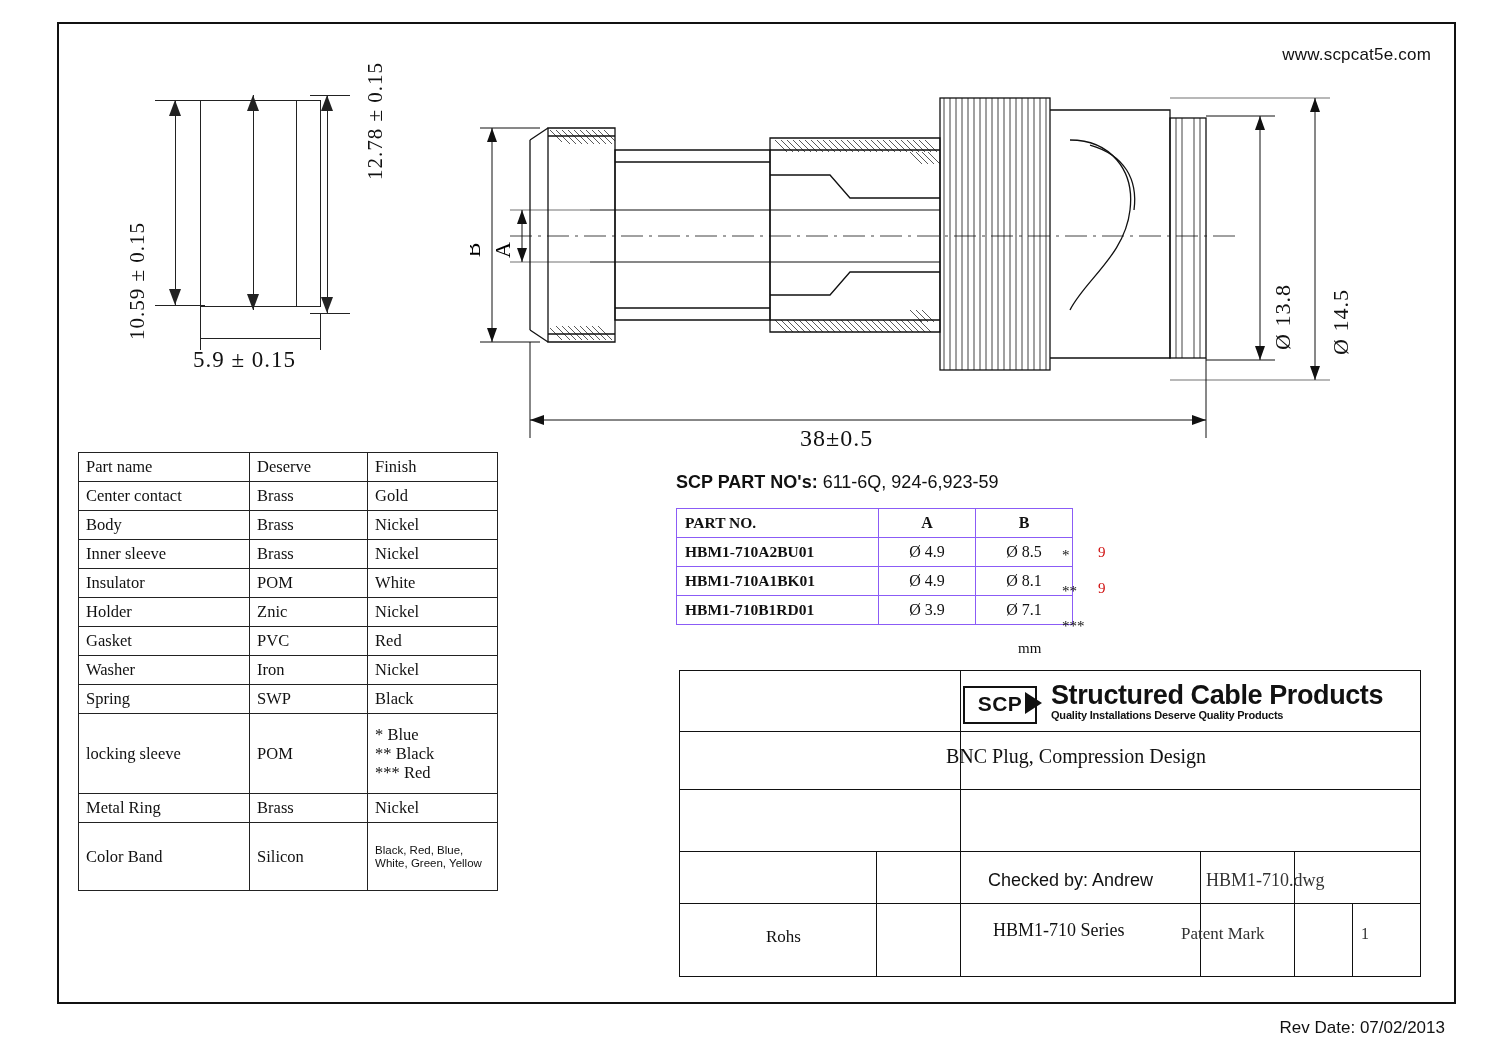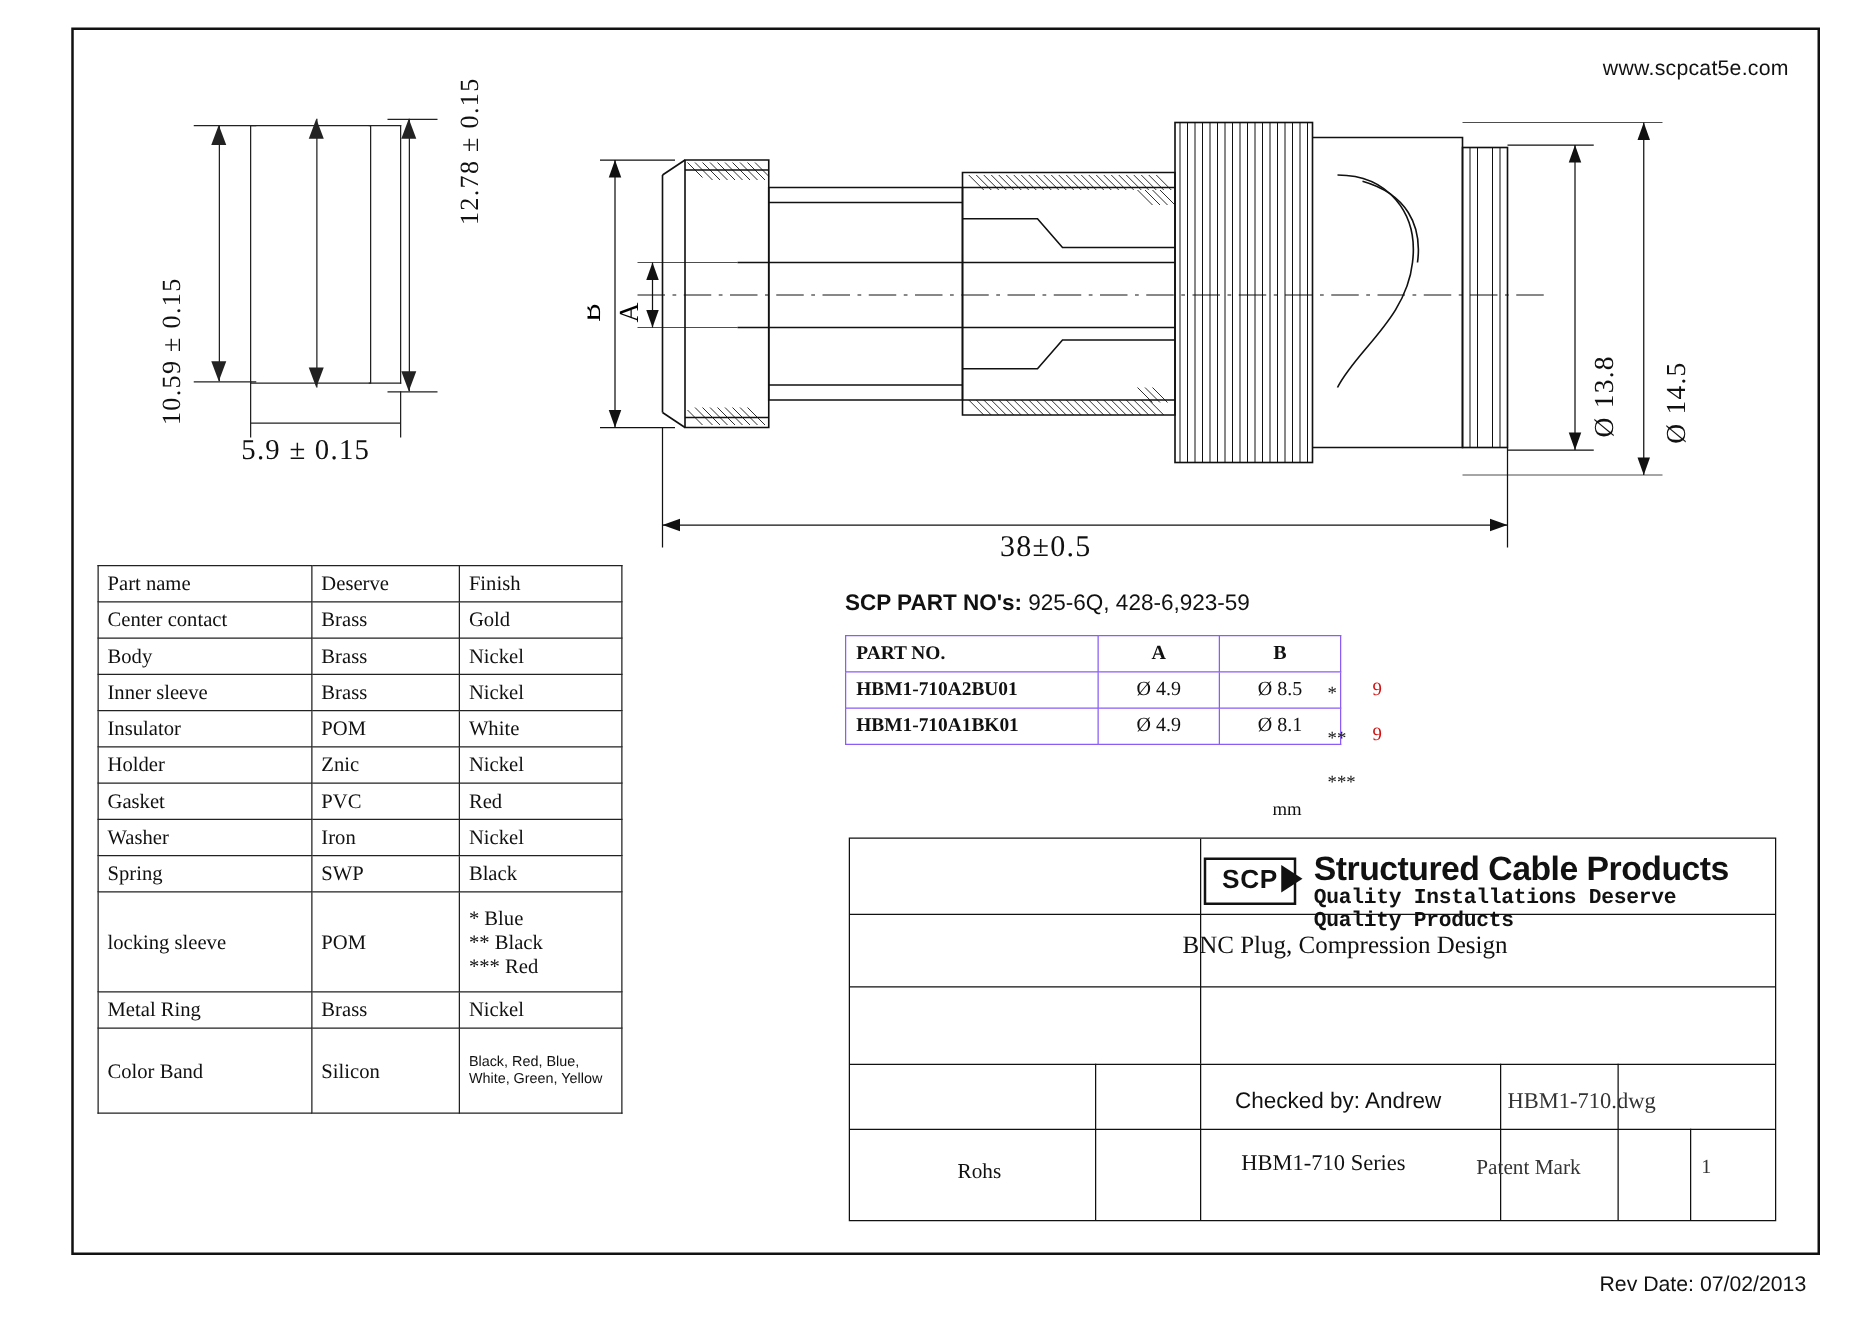--- a/index.html
+++ b/index.html
@@ -45,21 +45,21 @@
   .mm{position:absolute;left:1018px;top:640px;font-family:"Liberation Serif",serif;font-size:15px;}
 
   
   .titleblock{position:absolute;left:679px;top:670px;width:740px;height:305px;border:1.5px solid #111;}
   .tb-vline{position:absolute;top:0;bottom:0;width:0;border-left:1.5px solid #111;}
   .tb-hline{position:absolute;left:0;right:0;height:0;border-top:1.5px solid #111;}
   .brand{position:absolute;left:963px;top:682px;width:455px;height:48px;}
   .scp-logo{position:absolute;left:0;top:4px;width:70px;height:34px;border:2.5px solid #111;font-family:"Liberation Sans",sans-serif;font-weight:bold;font-size:21px;text-align:center;line-height:32px;letter-spacing:.5px;}
   .scp-arrow{position:absolute;left:62px;top:10px;width:0;height:0;border-top:11px solid transparent;border-bottom:11px solid transparent;border-left:17px solid #111;}
   .brand-name{position:absolute;left:88px;top:-2px;font-family:"Liberation Sans",sans-serif;font-weight:bold;font-size:27px;letter-spacing:-.4px;}
-  .brand-tag{position:absolute;left:88px;top:27px;font-family:Liberation Mono, monospace;font-weight:bold;font-size:17px;letter-spacing:-.2px;}
+  .brand-tag{position:absolute;left:88px;top:27px;font-family:Liberation Sans, sans-serif;font-weight:bold;font-size:11px;letter-spacing:-.2px;}
   .tb-desc{position:absolute;left:946px;top:745px;font-family:"Liberation Serif",serif;font-size:20px;}
   .tb-checked{position:absolute;left:988px;top:870px;font-family:"Liberation Sans",sans-serif;font-size:18px;}
   .tb-dwg{position:absolute;left:1206px;top:870px;font-family:"Liberation Serif",serif;font-size:18px;color:#333;}
   .tb-rohs{position:absolute;left:766px;top:927px;font-family:"Liberation Serif",serif;font-size:17px;}
   .tb-series{position:absolute;left:993px;top:920px;font-family:"Liberation Serif",serif;font-size:18px;}
   .tb-patent{position:absolute;left:1181px;top:924px;font-family:"Liberation Serif",serif;font-size:17px;color:#333;}
   .tb-sheet{position:absolute;left:1361px;top:925px;font-family:"Liberation Serif",serif;font-size:16px;color:#333;}
 </style>
 </head>
 <body>
@@ -244,39 +244,44 @@
       <tr style="height:68px;">
         <td class="c1">Color Band</td>
         <td class="c2">Silicon</td>
         <td class="c3 tiny">Black, Red, Blue, White, Green, Yellow</td>
       </tr>
     </tbody>
   </table>
 
   <div class="scp-partno">
     <b>SCP PART NO's:</b>
-    <span>925-6Q, 428-6,923-59</span>
+    <span>611-6Q, 924-6,923-59</span>
   </div>
 
   <table class="ab-table">
     <tbody>
       <tr>
         <td class="pn">PART NO.</td>
         <td class="ab hd">A</td>
         <td class="ab hd">B</td>
       </tr>
       <tr>
           <td class="pn">HBM1-710A2BU01</td>
           <td class="ab">Ø 4.9</td>
           <td class="ab">Ø 8.5</td>
         </tr>
       <tr>
           <td class="pn">HBM1-710A1BK01</td>
           <td class="ab">Ø 4.9</td>
           <td class="ab">Ø 8.1</td>
+        </tr>
+      <tr>
+          <td class="pn">HBM1-710B1RD01</td>
+          <td class="ab">Ø 3.9</td>
+          <td class="ab">Ø 7.1</td>
         </tr>
     </tbody>
   </table>
   <div class="ast" style="left:1062px;top:547px;">*</div>
   <div class="ast" style="left:1062px;top:583px;">**</div>
   <div class="ast" style="left:1062px;top:618px;">***</div>
   <div class="redmark" style="left:1098px;top:544px;">9</div>
   <div class="redmark" style="left:1098px;top:580px;">9</div>
   <div class="mm">mm</div>
 

